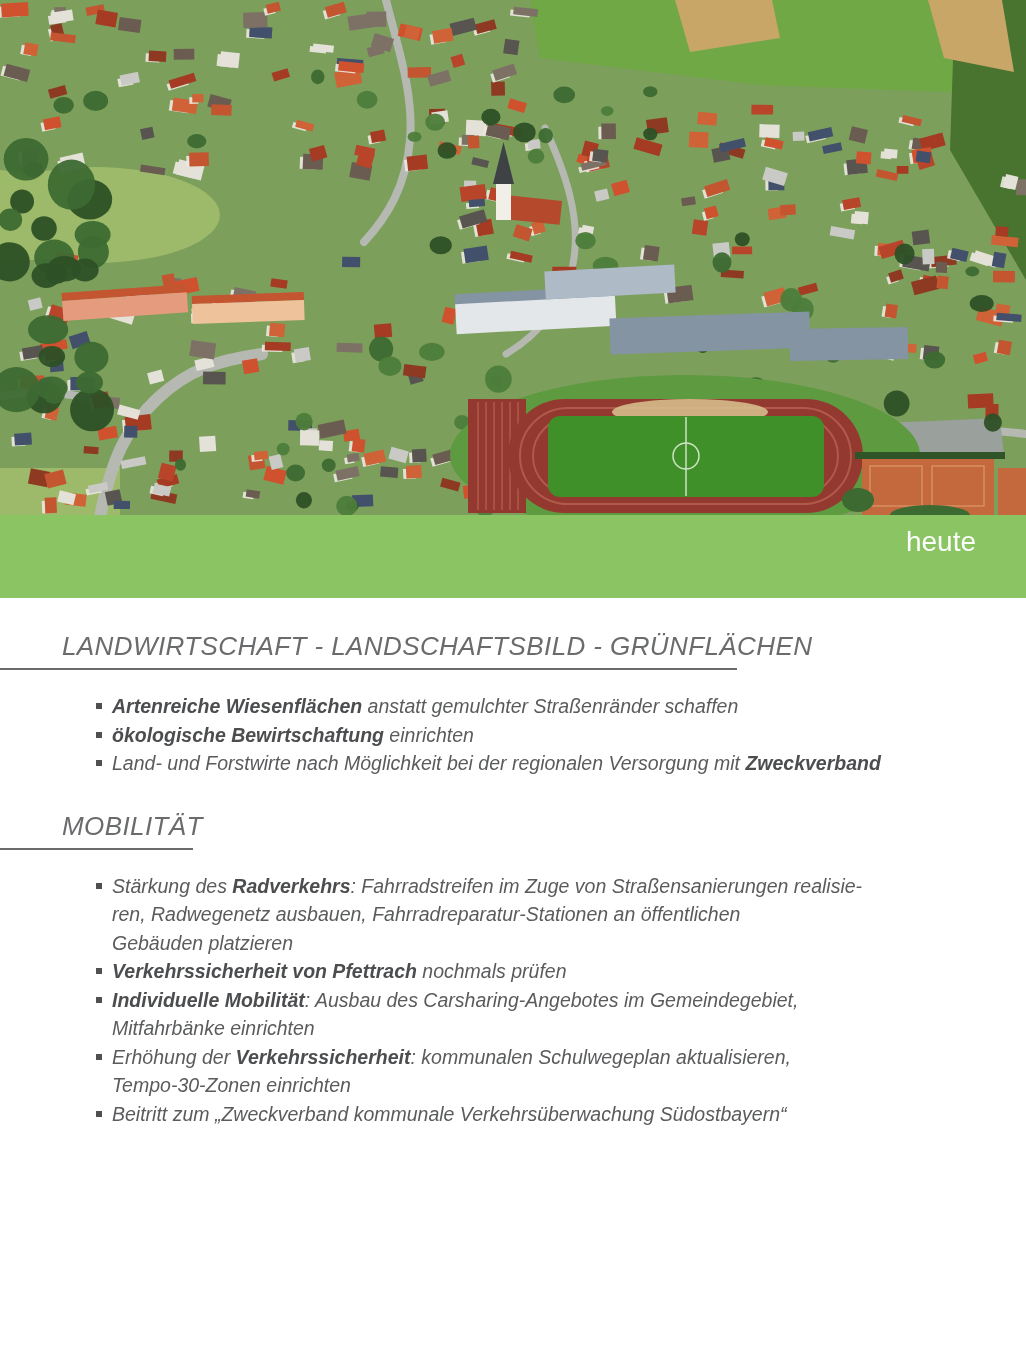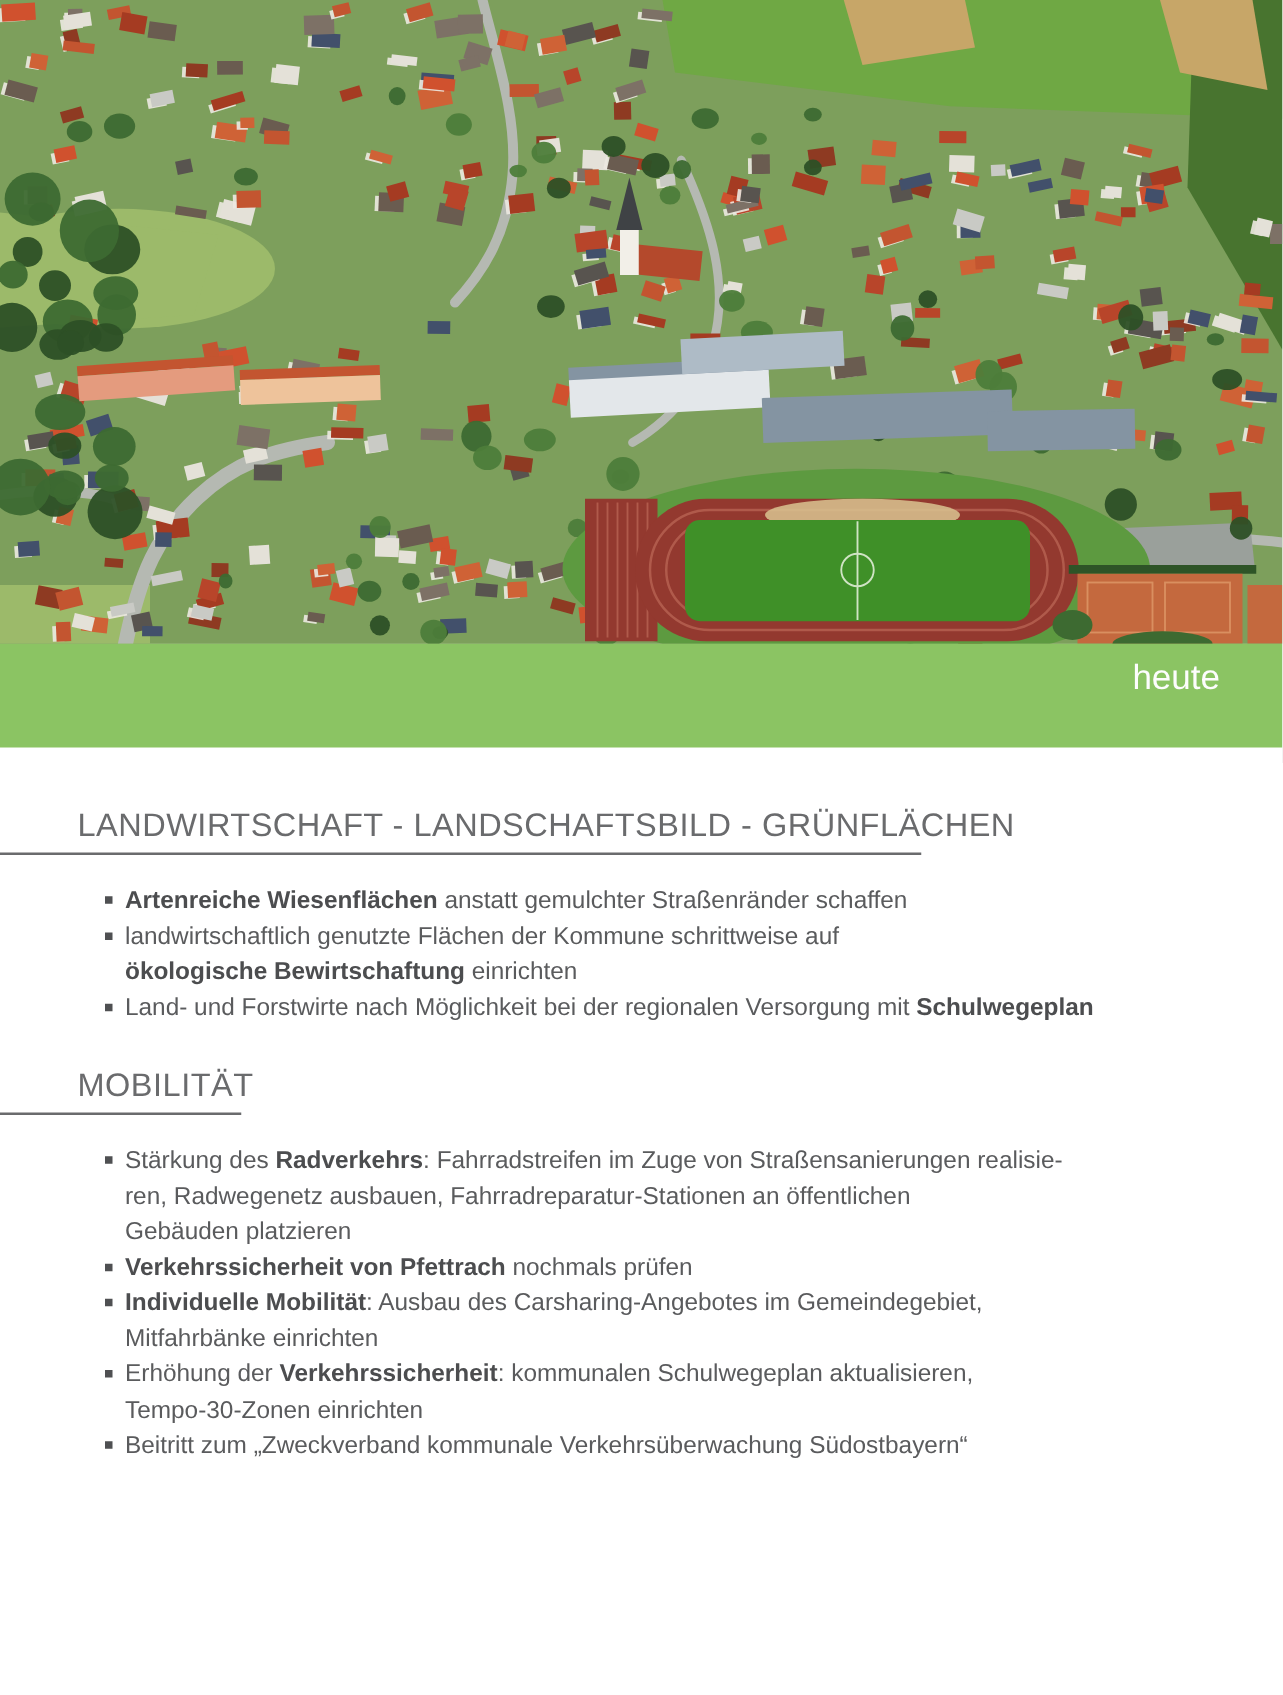--- a/index.html
+++ b/index.html
@@ -28,40 +28,41 @@
     padding:12px 50px 0 0;
     text-align:right;
   }
   .banner-label{
     color:var(--banner-text,#fdfdfd);
     font-size:28px;
     line-height:1.1;
   }
   
   .content{
-    position:absolute;top:598px;left:0;
+    position:absolute;top:584px;left:0;
     width:1026px;
+    font-style:italic;
   }
   .section{margin-top:47px;}
   .section + .section{margin-top:33px;}
   .section-title{
     margin:0 0 0 62px;
     font-size:26px;
     font-weight:400;
     letter-spacing:0.4px;
     color:var(--heading-gray,#6a6b6d);
     line-height:30px;
   }
   .section-rule{
     height:2px;
     background:var(--heading-gray,#6a6b6d);
     margin-top:7px;
   }
   .bullet-list{
-    margin:22px 0 0 0;
+    margin:22px 0 0 12px;
     padding:0 0 0 100px;
     list-style:none;
     font-size:19.5px;
     color:var(--body-gray,#5a5b5d);
   }
   .bullet-list li{position:relative;}
   .bullet-list li::before{
     content:"";
     position:absolute;
     left:-16px;top:11px;
@@ -612,25 +613,24 @@
   <main class="content">
 
   <section class="section">
         <h2 class="section-title">LANDWIRTSCHAFT - LANDSCHAFTSBILD - GRÜNFLÄCHEN</h2>
         <div class="section-rule" style="width: 737px;"></div>
         <ul class="bullet-list">
           <li>
             <div class="line"><strong>Artenreiche Wiesenflächen</strong><span> anstatt gemulchter Straßenränder schaffen</span></div>
           </li>
           <li>
-            <div class="line"><span>landwirtschaftlich genutzte Flächen der Kommune schrittweise auf</span></div>
             <div class="line"><strong>ökologische Bewirtschaftung</strong><span> einrichten</span></div>
           </li>
           <li>
-            <div class="line"><span>Land- und Forstwirte nach Möglichkeit bei der regionalen Versorgung mit </span><strong>Schulwegeplan</strong></div>
+            <div class="line"><span>Land- und Forstwirte nach Möglichkeit bei der regionalen Versorgung mit </span><strong>Zweckverband</strong></div>
           </li>
         </ul>
       </section>
       <section class="section">
         <h2 class="section-title">MOBILITÄT</h2>
         <div class="section-rule" style="width: 193px;"></div>
         <ul class="bullet-list">
           <li>
             <div class="line"><span>Stärkung des </span><strong>Radverkehrs</strong><span>: Fahrradstreifen im Zuge von Straßensanierungen realisie-</span></div>
             <div class="line"><span>ren, Radwegenetz ausbauen, Fahrradreparatur-Stationen an öffentlichen</span></div>

